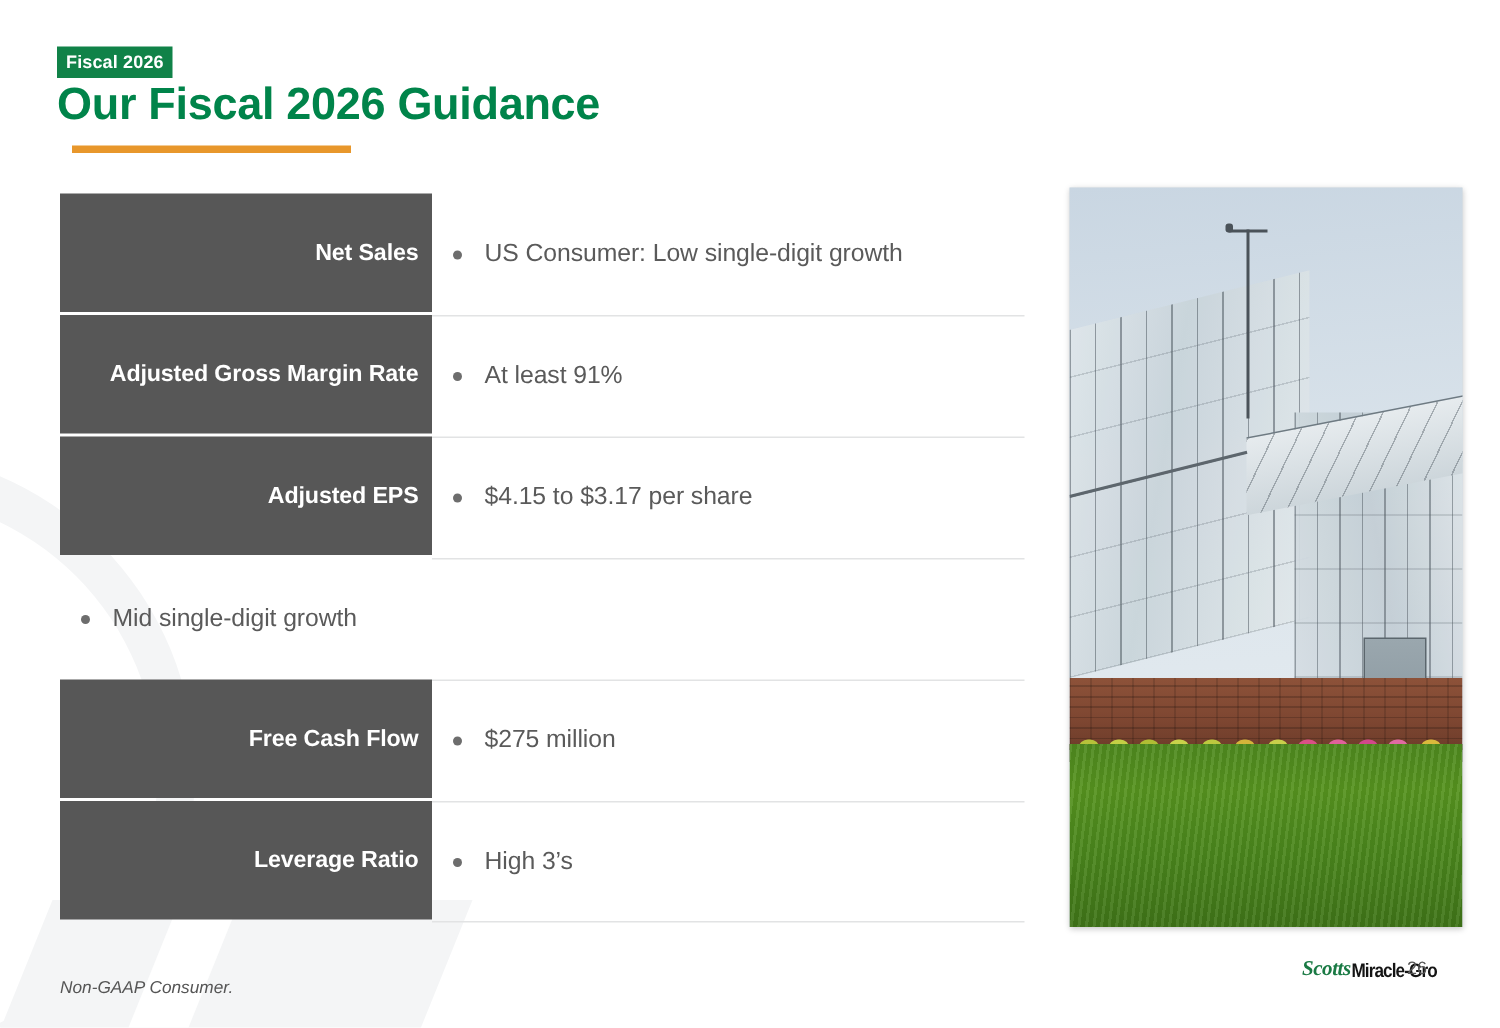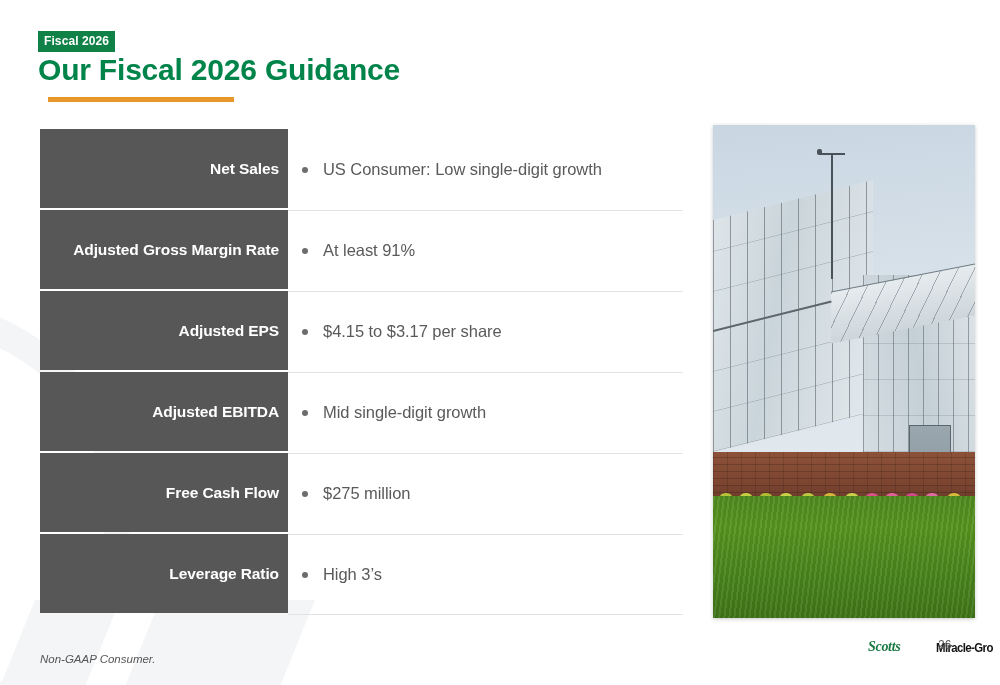--- a/index.html
+++ b/index.html
@@ -217,21 +217,21 @@
     border:1px solid #5b666d;
   }
 
   
   .footnote {
     position:absolute; left:40px; top:653px;
     font-size:11.5px; font-style:italic; color:#555555;
   }
   .logo {
     position:absolute; left:868px; top:639px;
-    display:flex; align-items:flex-end; white-space:nowrap;gap:35px;
+    display:flex; align-items:flex-start; white-space:nowrap;
   }
   .logo-scotts {
     font-family:"Liberation Serif", serif;
     font-style:italic; font-weight:bold;
     font-size:14px; color:#1a7a44;
     letter-spacing:-0.3px;
   }
   .logo-miracle {
     font-family:"Liberation Sans", sans-serif;
     font-weight:bold; font-size:13px; color:#141414;
@@ -279,21 +279,20 @@
 
     <div class="row">
       <div class="cell-label">Adjusted EPS</div>
       <div class="cell-value">
         <span class="bullet"></span>
         <span class="value-text">$4.15 to $3.17 per share</span>
       </div>
     </div>
 
     <div class="row">
-      <div class="cell-label">Adjusted EBITDA</div>
       <div class="cell-value">
         <span class="bullet"></span>
         <span class="value-text">Mid single-digit growth</span>
       </div>
     </div>
 
     <div class="row">
       <div class="cell-label">Free Cash Flow</div>
       <div class="cell-value">
         <span class="bullet"></span>

